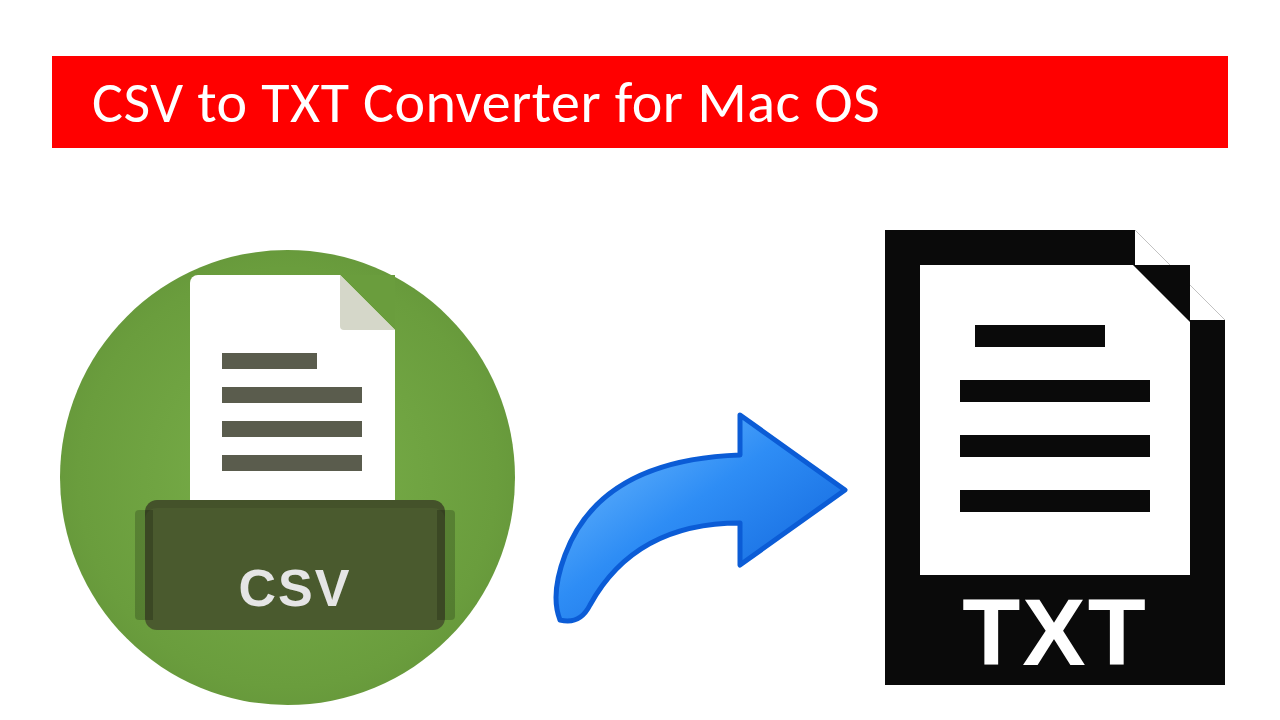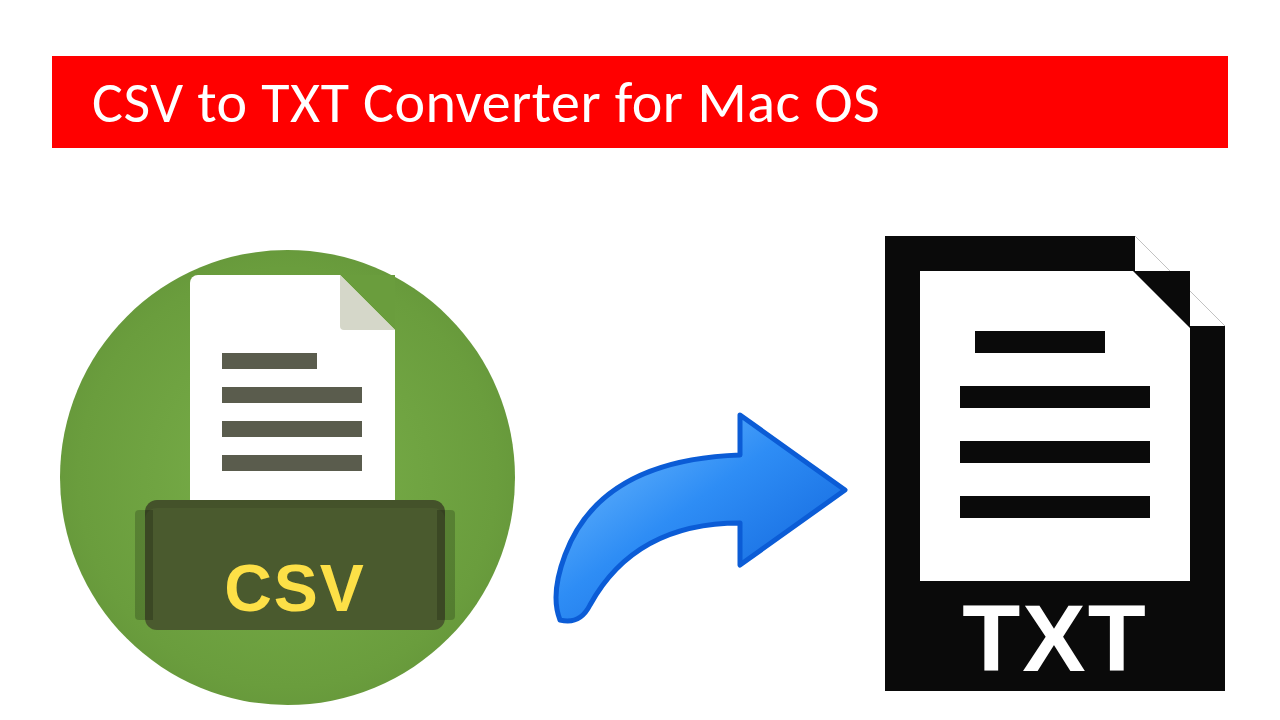--- a/index.html
+++ b/index.html
@@ -115,37 +115,37 @@
       content: "";
       position: absolute;
       top: 10px;
       width: 18px;
       height: 110px;
       background: rgba(0,0,0,0.2);
     }
     .csv-label-band::before { left: -10px; border-radius: 4px 0 0 4px; }
     .csv-label-band::after { right: -10px; border-radius: 0 4px 4px 0; }
     .csv-label {
-      color: #fde047;
-      font-size: 66px;
+      color: #e5e5e5;
+      font-size: 52px;
       font-weight: 700;
       font-family: Arial, sans-serif;
       letter-spacing: 2px;
       margin-top: 45px;
     }
     .arrow-wrap {
       position: absolute;
       top: 195px;
       left: 545px;
       width: 310px;
       height: 220px;
     }
     .txt-icon-wrap {
       position: absolute;
-      top: 16px;
+      top: 10px;
       left: 865px;
       width: 380px;
       height: 475px;
     }
   </style>
 </head>
 <body>
 
 <div class="banner">
   <span class="banner-text">CSV to TXT Converter for Mac OS</span>

